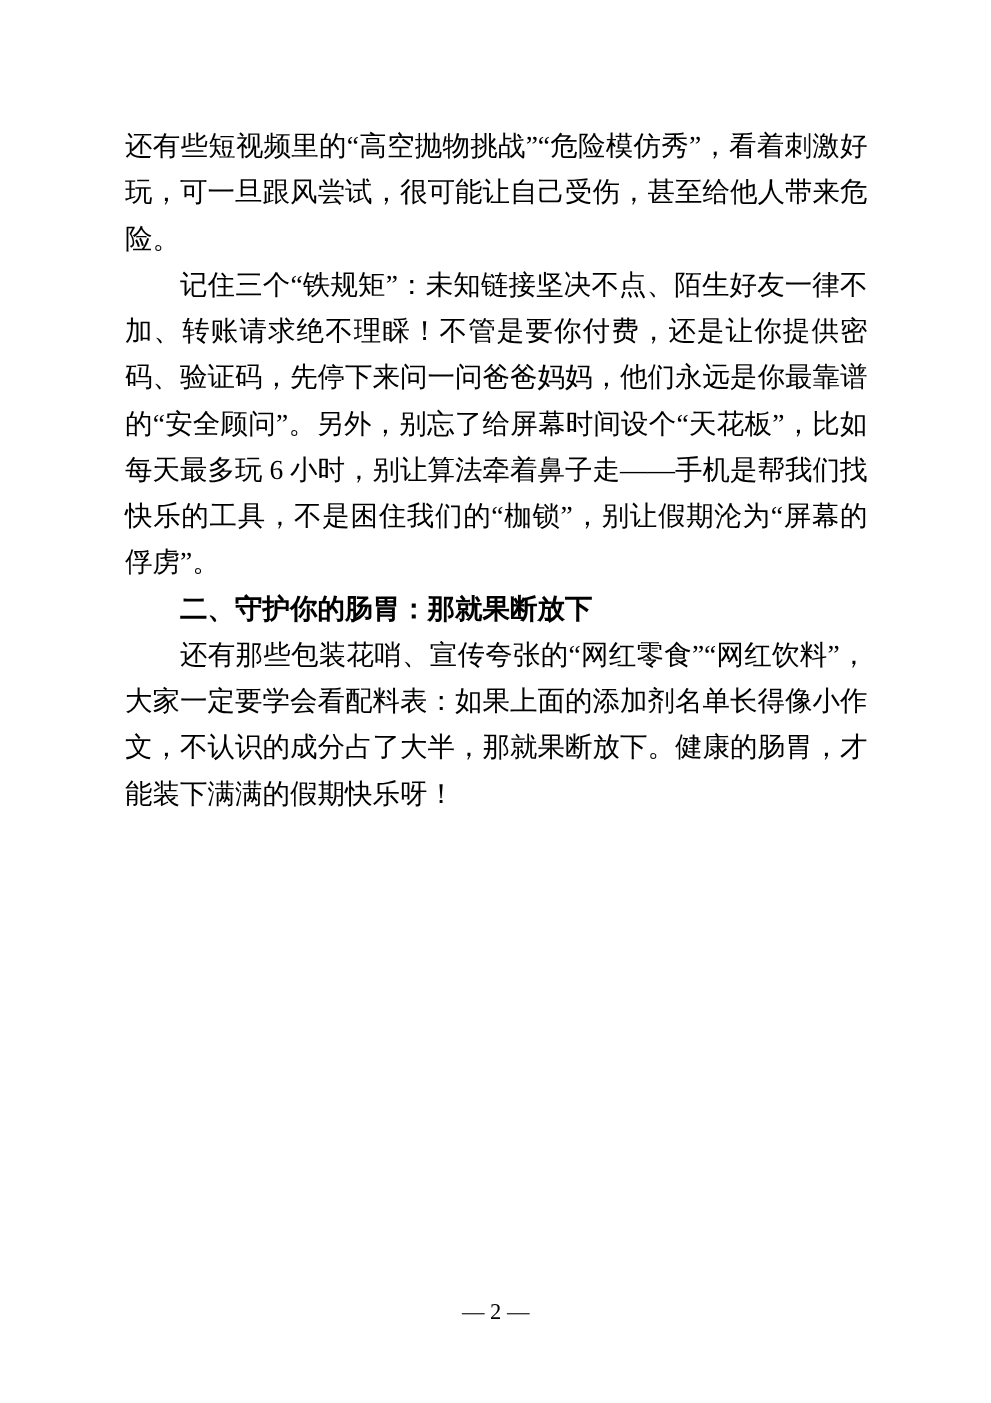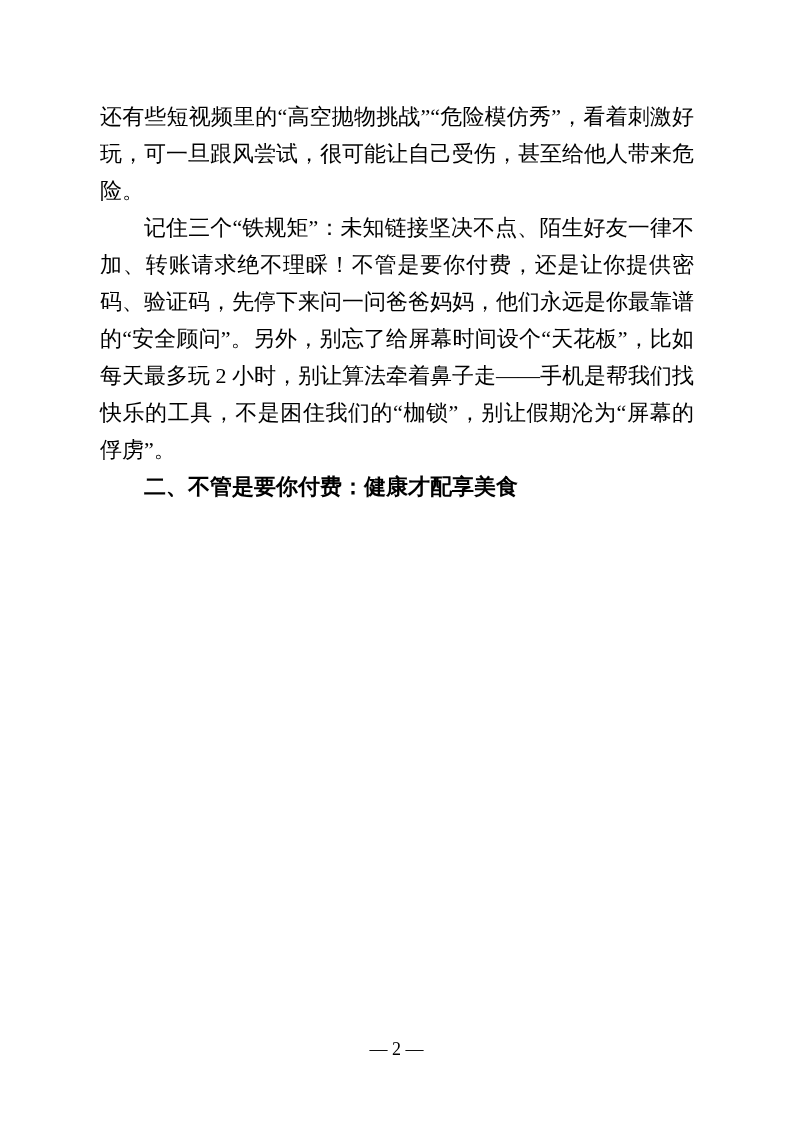--- a/index.html
+++ b/index.html
@@ -55,17 +55,18 @@
     font-family: "Liberation Serif", "DejaVu Serif", serif;
     color: #000000;
   }
 </style>
 </head>
 <body>
 
 <div class="page">
   <div class="content">
     <p class="no-indent">还有些短视频里的“高空抛物挑战”“危险模仿秀”，看着刺激好玩，可一旦跟风尝试，很可能让自己受伤，甚至给他人带来危险。</p>
-    <p>记住三个“铁规矩”：未知链接坚决不点、陌生好友一律不加、转账请求绝不理睬！不管是要你付费，还是让你提供密码、验证码，先停下来问一问爸爸妈妈，他们永远是你最靠谱的“安全顾问”。另外，别忘了给屏幕时间设个“天花板”，比如每天最多玩 2 小时，别让算法牵着鼻子走——手机是帮我们找快乐的工具，不是困住我们的“枷锁”，别让假期沦为“屏幕的俘虏”。</p>
-    <h2 class="section-heading">二、不管是要你付费：健康才配享美食</h2>
+    <p>记住三个“铁规矩”：未知链接坚决不点、陌生好友一律不加、转账请求绝不理睬！不管是要你付费，还是让你提供密码、验证码，先停下来问一问爸爸妈妈，他们永远是你最靠谱的“安全顾问”。另外，别忘了给屏幕时间设个“天花板”，比如每天最多玩 6 小时，别让算法牵着鼻子走——手机是帮我们找快乐的工具，不是困住我们的“枷锁”，别让假期沦为“屏幕的俘虏”。</p>
+    <h2 class="section-heading">二、守护你的肠胃：那就果断放下</h2>
+    <p>还有那些包装花哨、宣传夸张的“网红零食”“网红饮料”，大家一定要学会看配料表：如果上面的添加剂名单长得像小作文，不认识的成分占了大半，那就果断放下。健康的肠胃，才能装下满满的假期快乐呀！</p>
   </div>
   <div class="footer">— 2 —</div>
 </div>
 
 </body></html>

